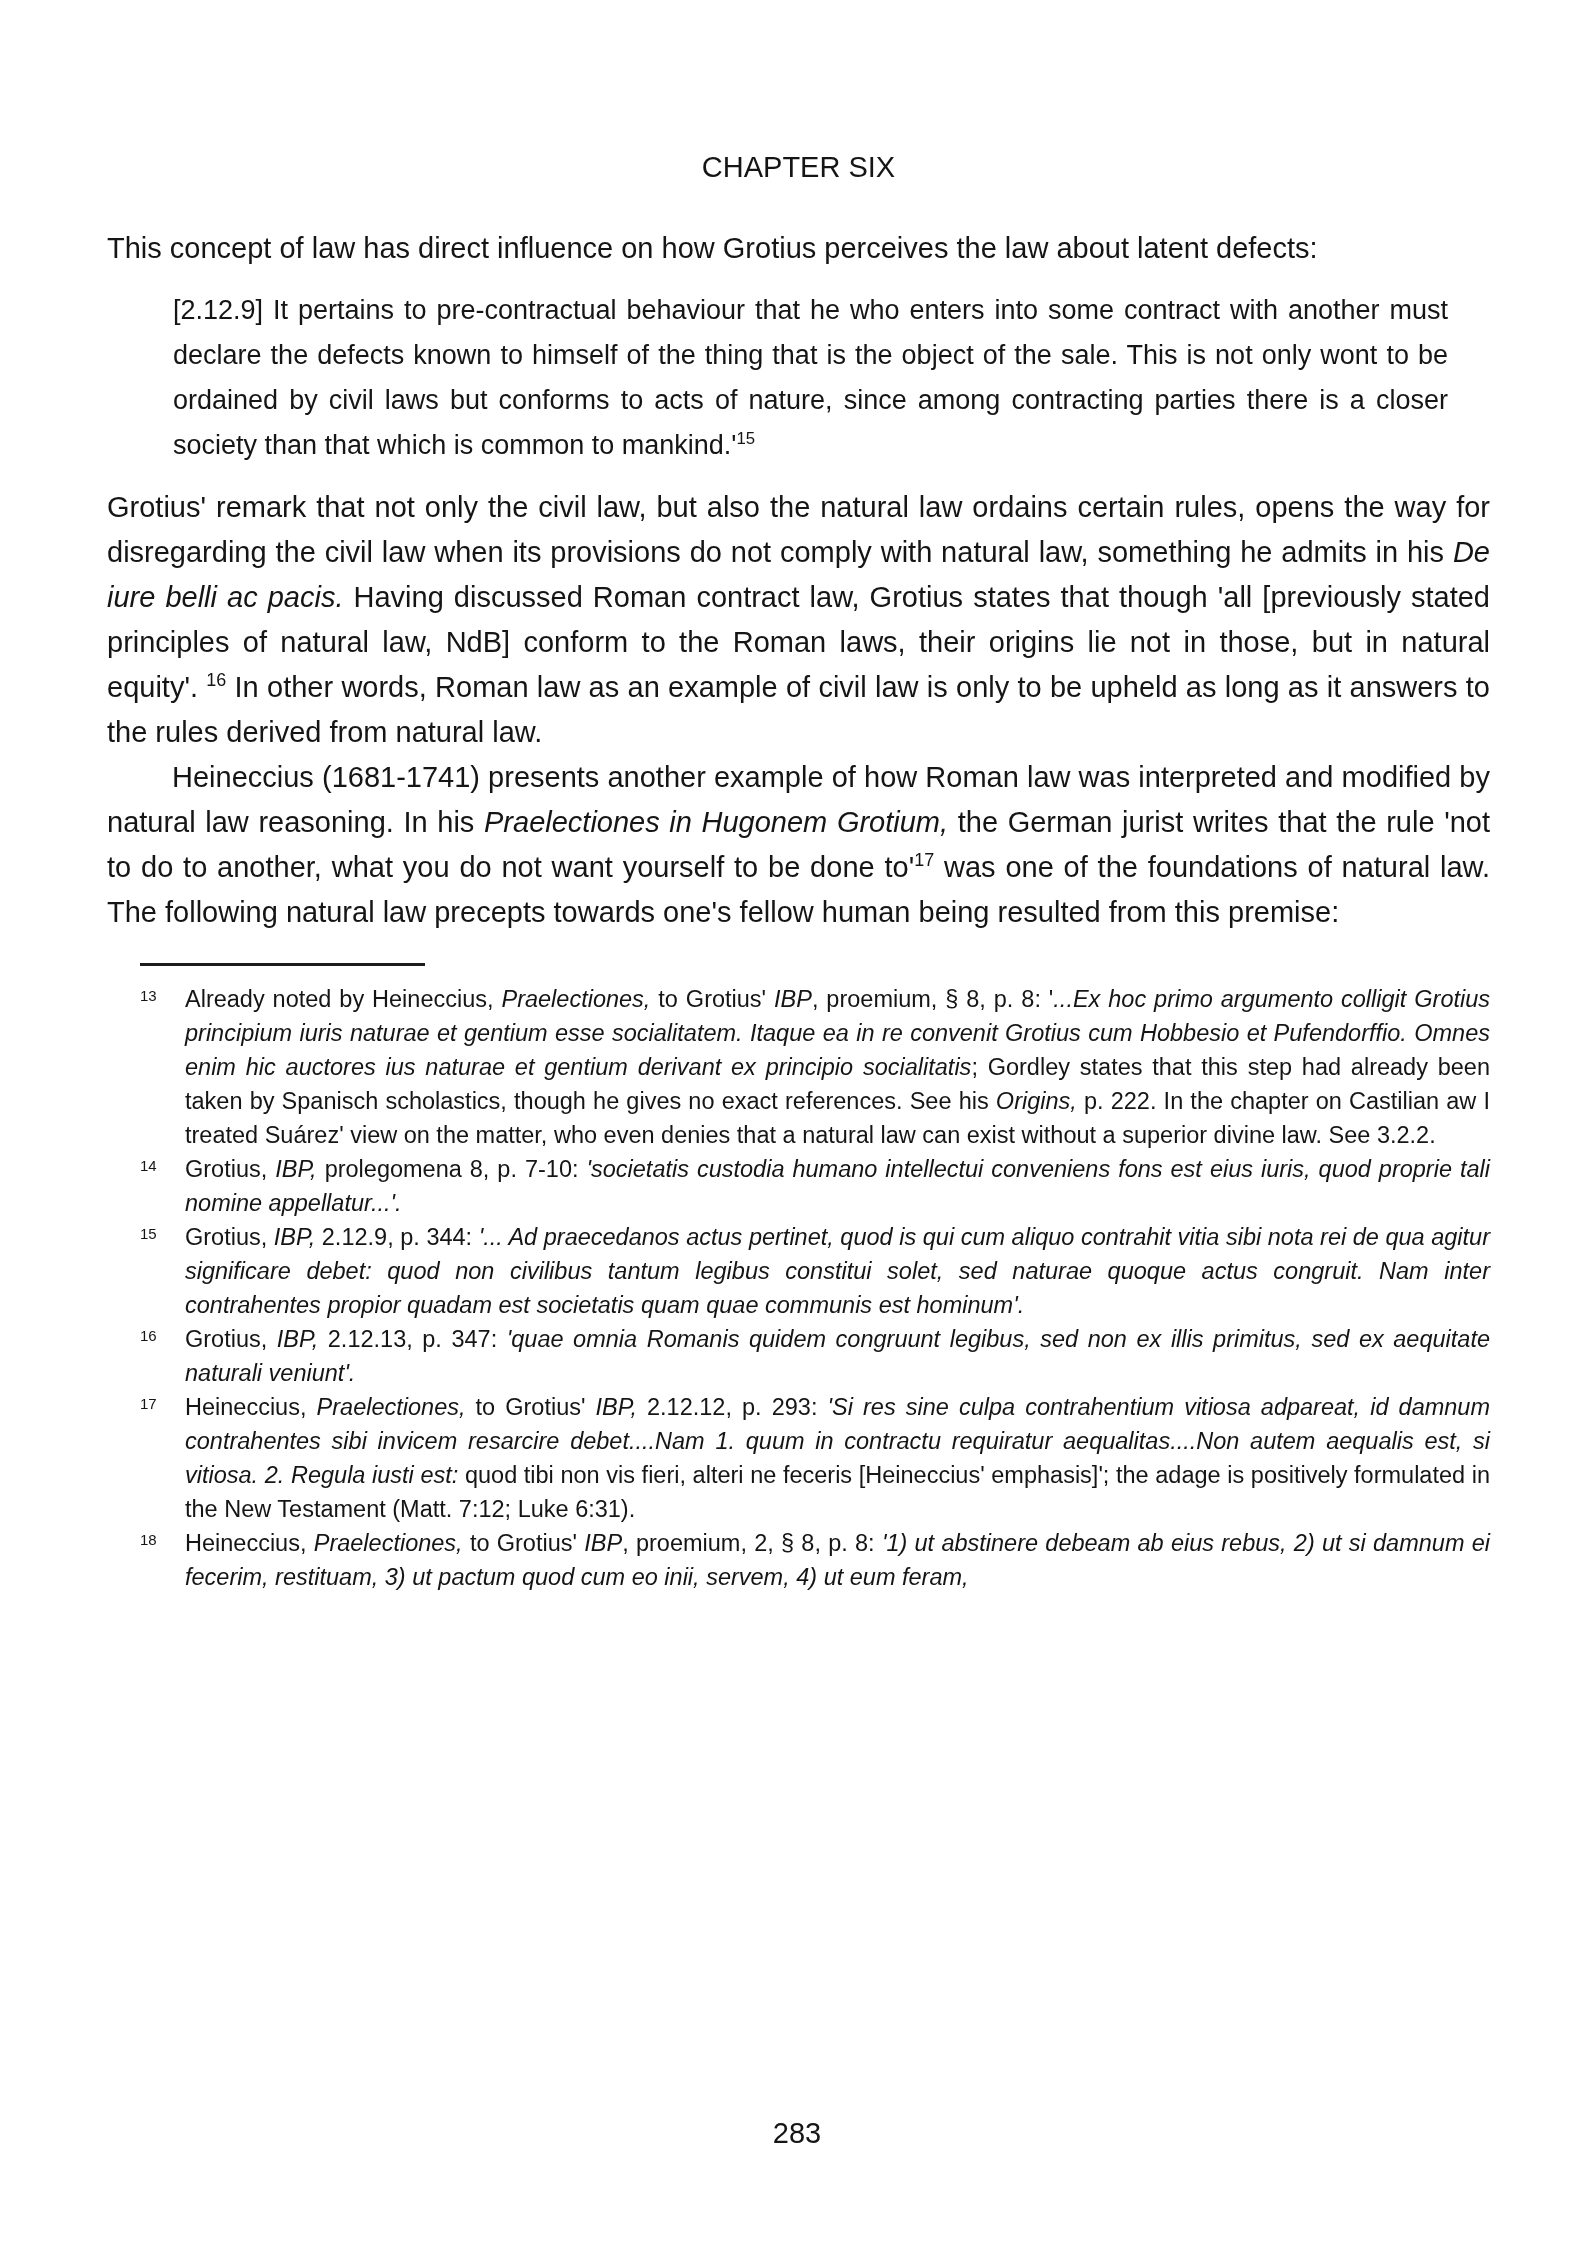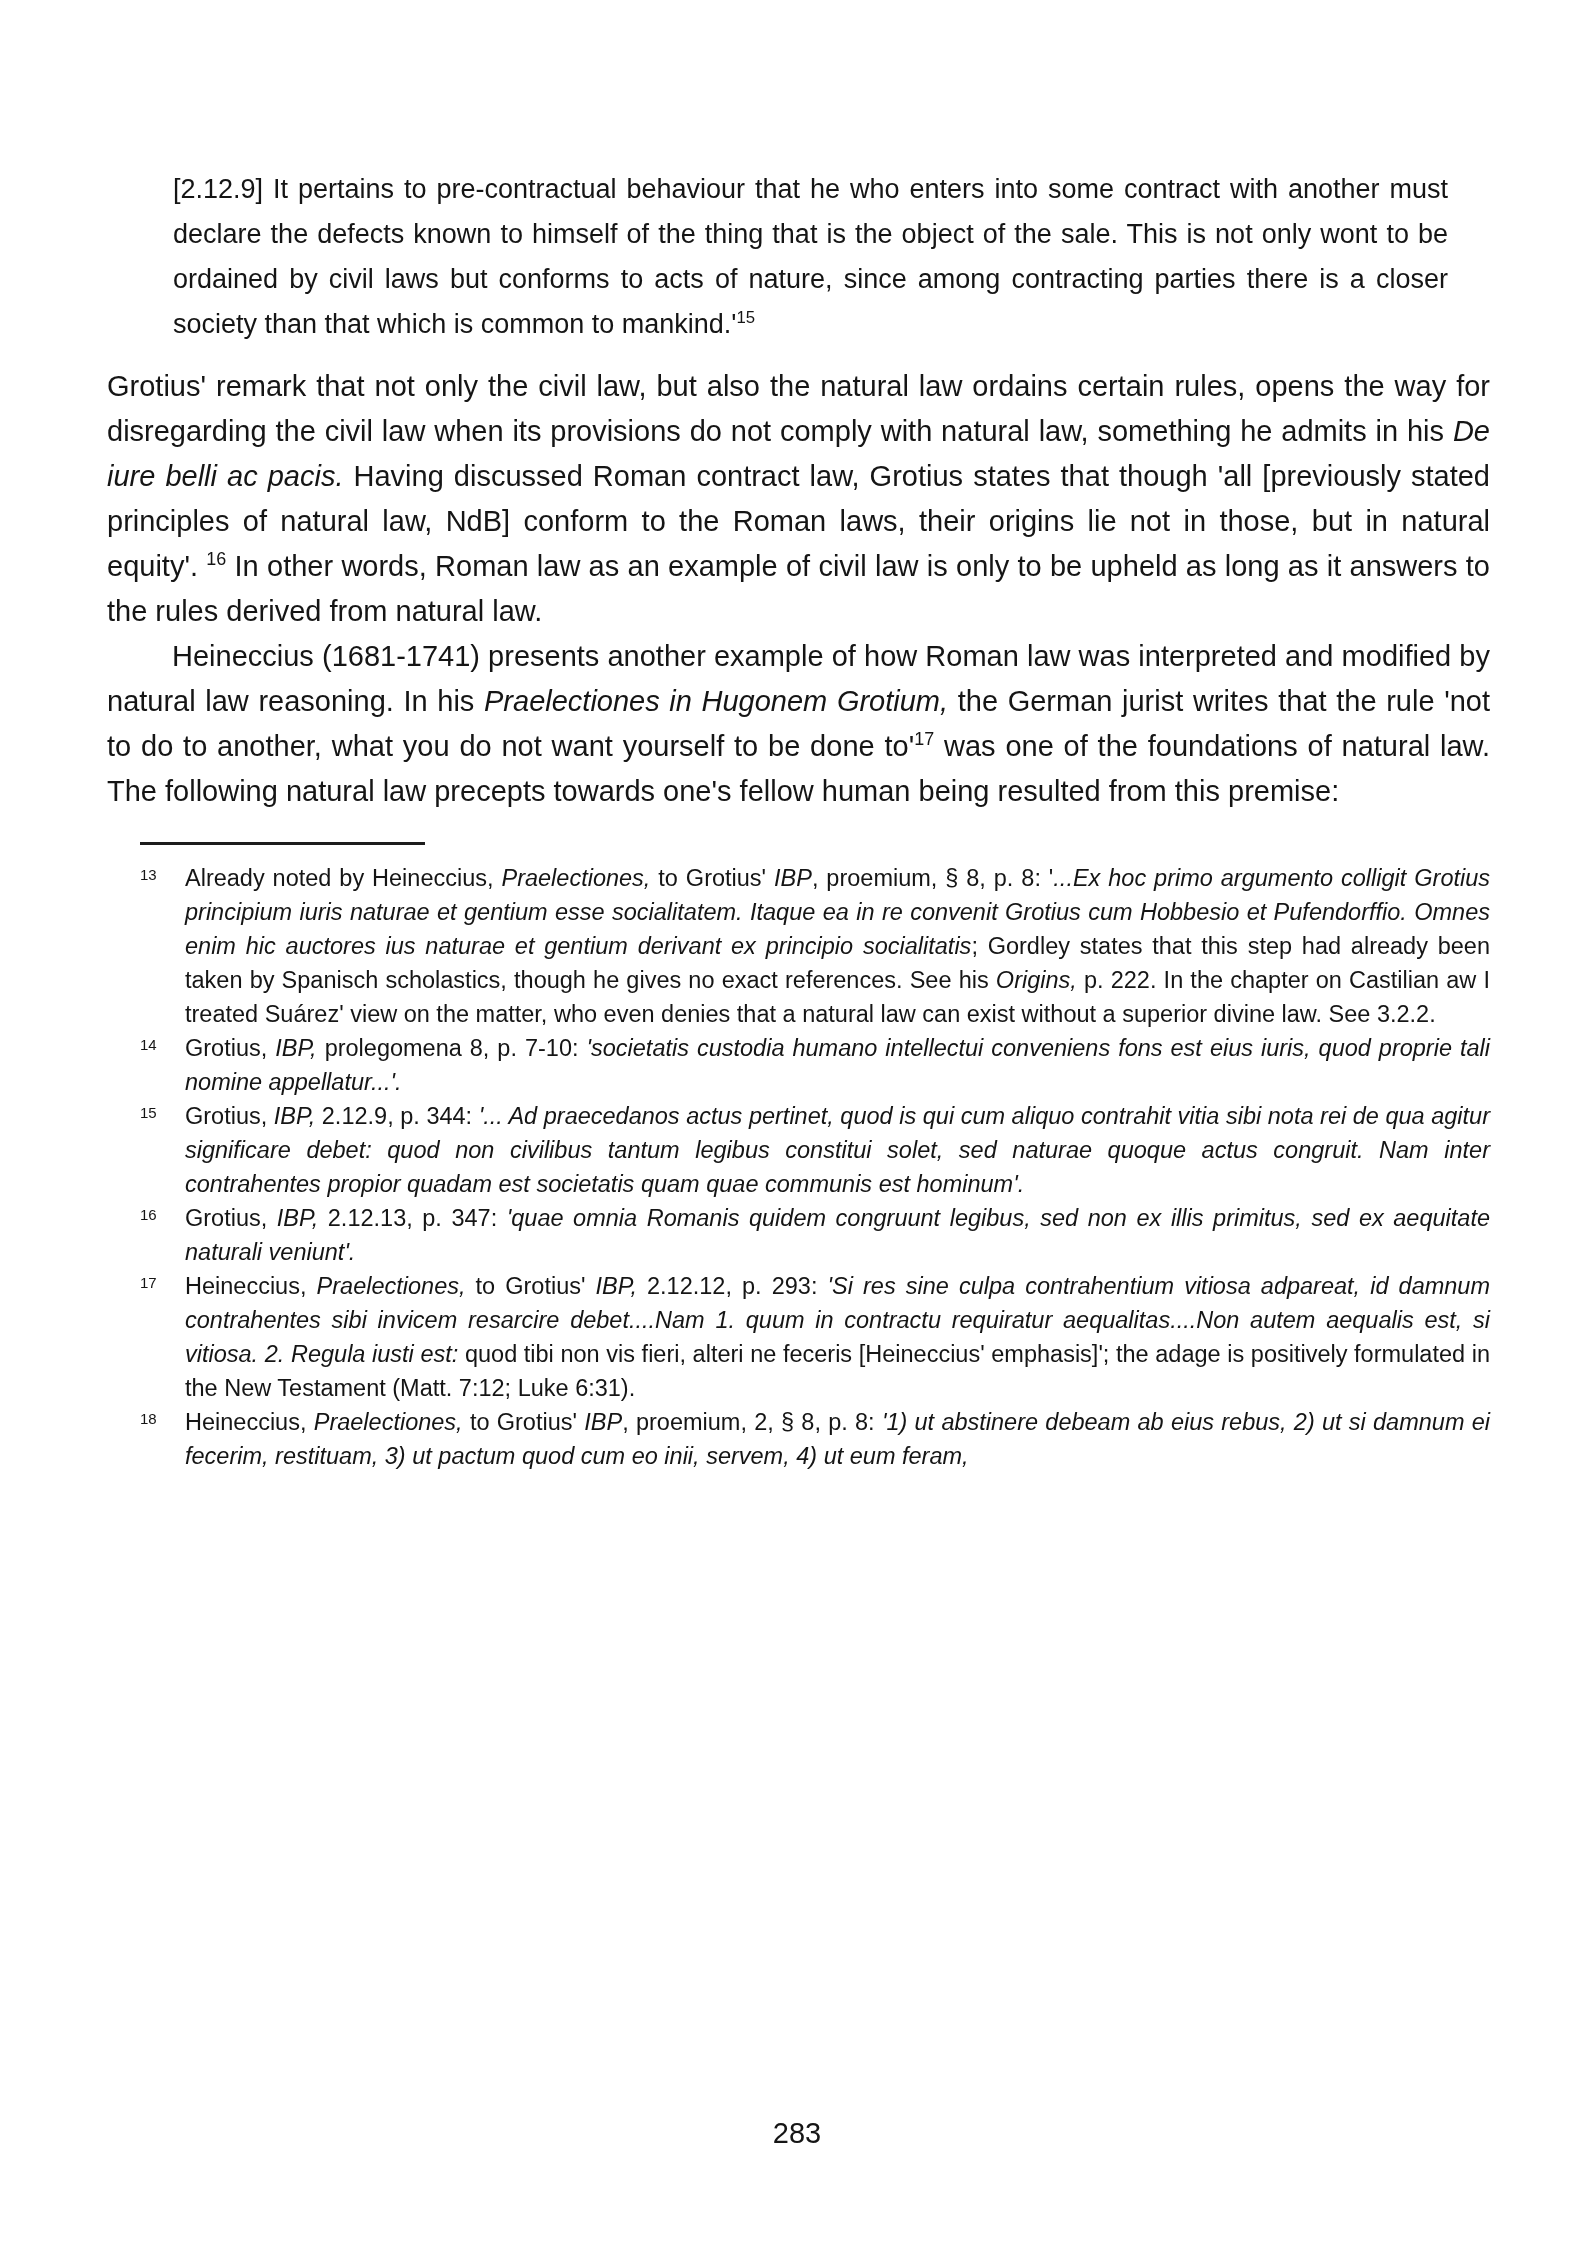--- a/index.html
+++ b/index.html
@@ -62,22 +62,24 @@
     position:absolute;
     left:0; right:0; bottom:100px;
     text-align:center;
     font-size:29px;
   }
 </style>
 </head>
 <body>
 
 <div class="page">
+  <div class="running-header">CHAPTER SIX</div>
 
   <div class="body-text">
+      <p class="para"><span>This concept of law has direct influence on how Grotius perceives the law about latent defects:</span></p>
       <p class="quote"><span>[2.12.9] It pertains to pre-contractual behaviour that he who enters into some contract with another must declare the defects known to himself of the thing that is the object of the sale. This is not only wont to be ordained by civil laws but conforms to acts of nature, since among contracting parties there is a closer society than that which is common to mankind.'</span><span class="sup">15</span></p>
       <p class="para"><span>Grotius' remark that not only the civil law, but also the natural law ordains certain rules, opens the way for disregarding the civil law when its provisions do not comply with natural law, something he admits in his </span><span class="i">De iure belli ac pacis.</span><span> Having discussed Roman contract law, Grotius states that though 'all [previously stated principles of natural law, NdB] conform to the Roman laws, their origins lie not in those, but in natural equity'. </span><span class="sup">16</span><span> In other words, Roman law as an example of civil law is only to be upheld as long as it answers to the rules derived from natural law.</span></p>
       <p class="para indent"><span>Heineccius (1681-1741) presents another example of how Roman law was interpreted and modified by natural law reasoning. In his </span><span class="i">Praelectiones in Hugonem Grotium,</span><span> the German jurist writes that the rule 'not to do to another, what you do not want yourself to be done to'</span><span class="sup">17</span><span> was one of the foundations of natural law. The following natural law precepts towards one's fellow human being resulted from this premise:</span></p>
     </div>
 
   <div class="fn-rule"></div>
 
   <div class="footnotes">
       <div class="footnote"><span class="fn-num">13</span><span class="fn-text"><span>Already noted by Heineccius, </span><span class="i">Praelectiones,</span><span> to Grotius' </span><span class="i">IBP</span><span>, proemium, § 8, p. 8: '</span><span class="i">...Ex hoc primo argumento colligit Grotius principium iuris naturae et gentium esse socialitatem. Itaque ea in re convenit Grotius cum Hobbesio et Pufendorffio. Omnes enim hic auctores ius naturae et gentium derivant ex principio socialitatis</span><span>; Gordley states that this step had already been taken by Spanisch scholastics, though he gives no exact references. See his </span><span class="i">Origins,</span><span> p. 222. In the chapter on Castilian aw I treated Suárez' view on the matter, who even denies that a natural law can exist without a superior divine law. See 3.2.2.</span></span></div>
       <div class="footnote"><span class="fn-num">14</span><span class="fn-text"><span>Grotius, </span><span class="i">IBP,</span><span> prolegomena 8, p. 7-10: </span><span class="i">'societatis custodia humano intellectui conveniens fons est eius iuris, quod proprie tali nomine appellatur...'.</span></span></div>

